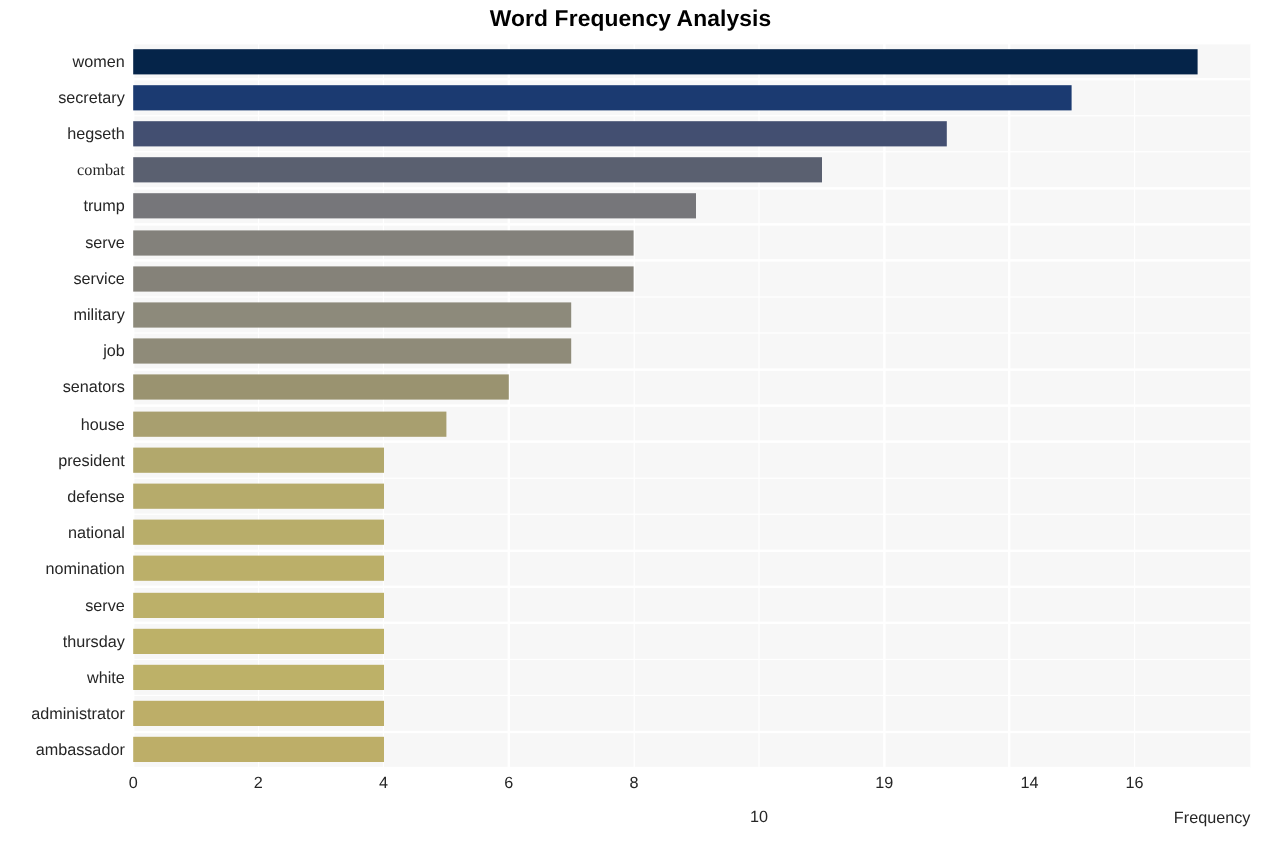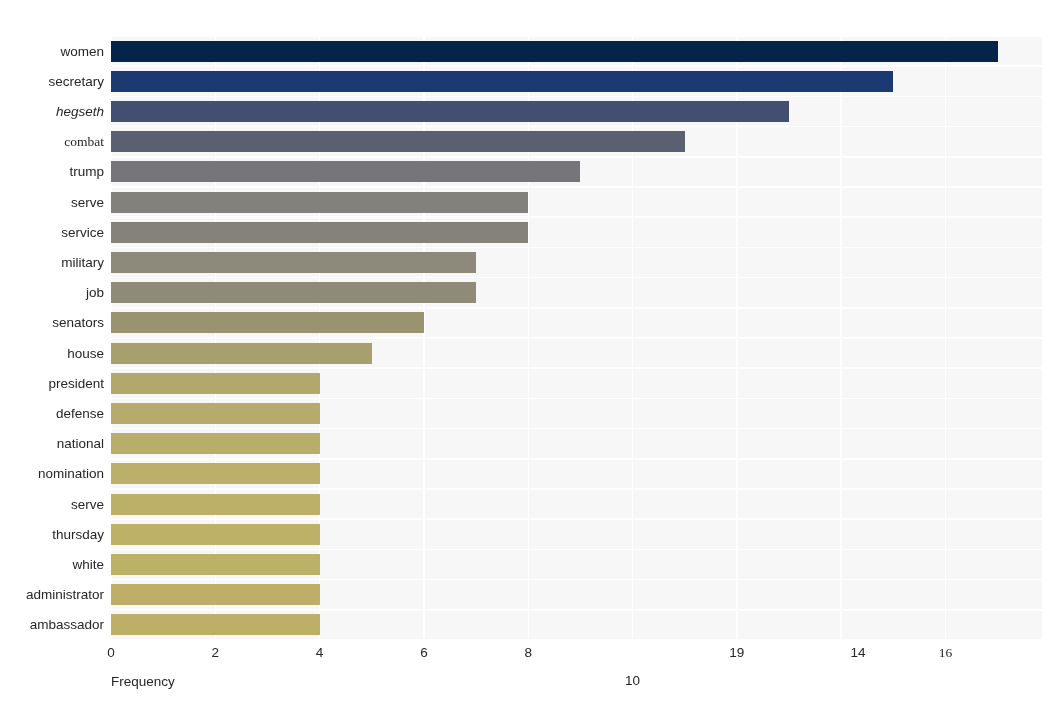--- a/index.html
+++ b/index.html
@@ -92,30 +92,31 @@
     font-size: 13.5px;
     color: #262626;
     text-align: center;
     white-space: nowrap;
   }
   #xaxis-title {
     position: absolute;
     left: 111px;
     top: 674px;
     width: 931px;
-    text-align: left;
+    text-align: right;
     font-size: 13.5px;
     color: #262626;
   }
 </style>
 </head>
 <body>
 
 <div id="chart-root">
 
+  <div id="chart-title">Word Frequency Analysis</div>
 
   <div id="plot-area">
     <div id="vgrid-layer">
         <div class="vgrid" style="left: -0.75px;"></div>
         <div class="vgrid" style="left: 103.564px;"></div>
         <div class="vgrid" style="left: 207.877px;"></div>
         <div class="vgrid" style="left: 312.191px;"></div>
         <div class="vgrid" style="left: 416.505px;"></div>
         <div class="vgrid" style="left: 520.819px;"></div>
         <div class="vgrid" style="left: 625.132px;"></div>
@@ -165,21 +166,21 @@
         <div class="bar" title="thursday: 4" style="left: 0px; top: 487.8px; width: 208.627px; background: rgb(189, 177, 104);"></div>
         <div class="bar" title="white: 4" style="left: 0px; top: 518px; width: 208.627px; background: rgb(189, 177, 104);"></div>
         <div class="bar" title="administrator: 4" style="left: 0px; top: 548.2px; width: 208.627px; background: rgb(189, 174, 104);"></div>
         <div class="bar" title="ambassador: 4" style="left: 0px; top: 578.4px; width: 208.627px; background: rgb(189, 174, 104);"></div>
       </div>
   </div>
 
   <div id="ylabels">
       <div class="ylabel" style="top: 4.6px;">women</div>
       <div class="ylabel" style="top: 34.8px;">secretary</div>
-      <div class="ylabel" style="top: 65px; font-style: italic;">hegseth</div>
+      <div class="ylabel" style="top: 65px;">hegseth</div>
       <div class="ylabel" style="top: 95.2px; font-family: Liberation Serif, serif;">combat</div>
       <div class="ylabel" style="top: 125.4px;">trump</div>
       <div class="ylabel" style="top: 155.6px;">serve</div>
       <div class="ylabel" style="top: 185.8px;">service</div>
       <div class="ylabel" style="top: 216px;">military</div>
       <div class="ylabel" style="top: 246.2px;">job</div>
       <div class="ylabel" style="top: 276.4px;">senators</div>
       <div class="ylabel" style="top: 306.6px;">house</div>
       <div class="ylabel" style="top: 336.8px;">president</div>
       <div class="ylabel" style="top: 367px;">defense</div>
@@ -194,18 +195,18 @@
 
   <div id="xlabels">
       <div class="xlabel" style="left: 111px;">0</div>
       <div class="xlabel" style="left: 215.314px;">2</div>
       <div class="xlabel" style="left: 319.627px;">4</div>
       <div class="xlabel" style="left: 423.941px;">6</div>
       <div class="xlabel" style="left: 528.255px;">8</div>
       <div class="xlabel" style="left: 632.569px; margin-top: 28px;">10</div>
       <div class="xlabel" style="left: 736.882px;">19</div>
       <div class="xlabel" style="left: 858px;">14</div>
-      <div class="xlabel" style="left: 945.51px; font-family: Liberation Serif, serif;">16</div>
+      <div class="xlabel" style="left: 945.51px;">16</div>
     </div>
 
   <div id="xaxis-title">Frequency</div>
 
 </div>
 
 </body></html>

